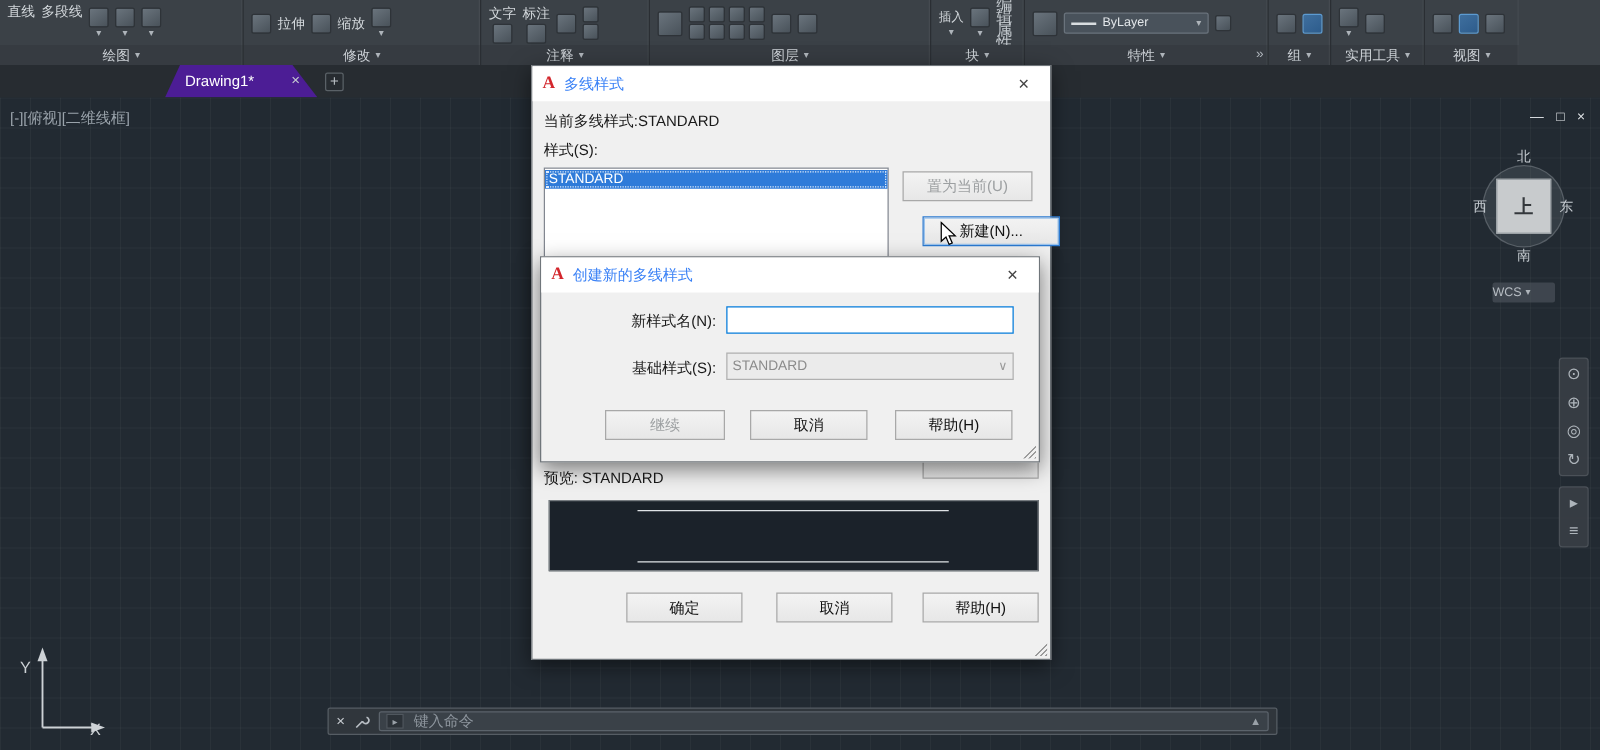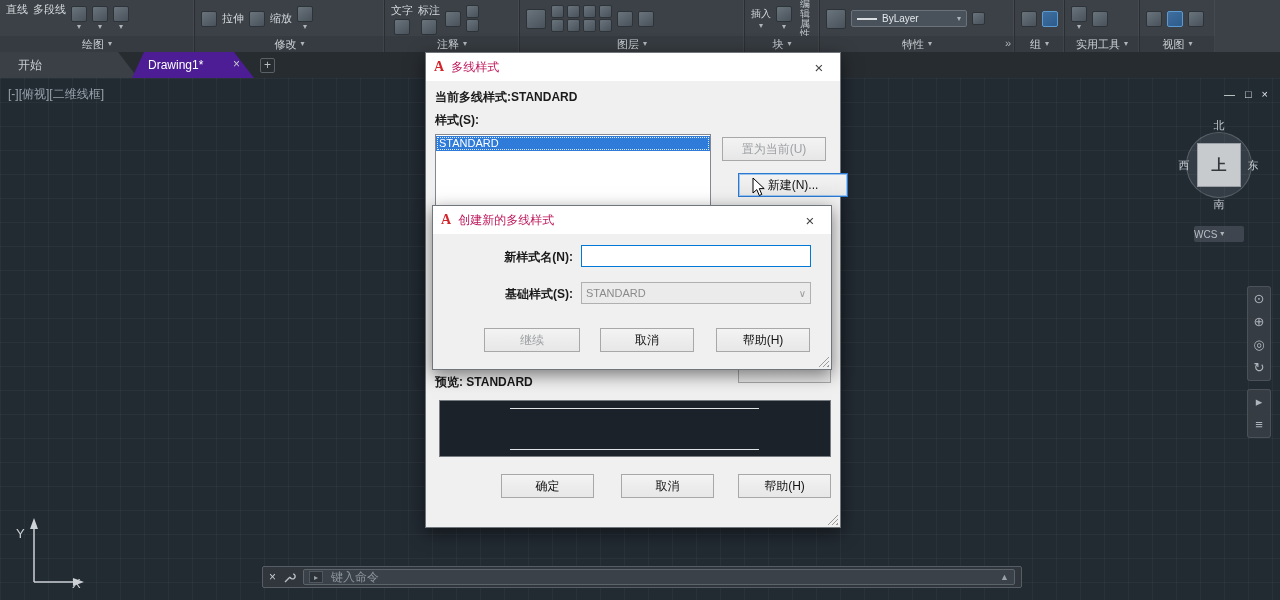--- a/index.html
+++ b/index.html
@@ -14,21 +14,21 @@
   .plabel { height:16px; display:flex; align-items:center; justify-content:center; gap:4px; font-size:11px; color:#ccd1d6; background:rgba(0,0,0,.08); position:relative; }
   .arr { font-size:8px; color:#aeb4ba; line-height:1; }
   .ticon { width:16px; height:16px; border-radius:2px; background:linear-gradient(145deg,#6a747d,#49525a); border:1px solid #2e3338; display:inline-block; flex:none; }
   .ticon.w20 { width:20px; height:20px; }
   .ticon.sm { width:13px; height:13px; }
   .ticon.hl { background:linear-gradient(145deg,#3f6f9e,#2d5c8c); border:1px solid #5c9bd1; }
   .mini { display:flex; flex-direction:column; align-items:center; gap:1px; }
   .biglabel { font-size:11px; color:#d2d7db; align-self:flex-start; padding-top:1px; white-space:nowrap; }
   .toolword { font-size:11px; color:#d2d7db; white-space:nowrap; }
   .vstack { display:flex; flex-direction:column; align-items:center; gap:1px; }
-  .tinytext { font-size:10px; color:#c3c9ce; width:20px; line-height:10px; text-align:center; }
+  .tinytext { font-size:13px; color:#c3c9ce; width:20px; line-height:10px; }
   .bylayer { width:116px; height:17px; background:#49525b; border:1px solid #6a737c; border-radius:2px; display:flex; align-items:center; gap:5px; padding:0 5px; font-size:10px; color:#e3e7ea; }
   .lineswatch { width:20px; height:0; border-top:2px solid #d9dde0; display:inline-block; }
   .overflow-ch { position:absolute; right:3px; top:1px; font-size:11px; color:#aeb4ba; }
 
   
   .tabbar { position:absolute; left:0; top:52px; width:1280px; height:26px; background:#272c31; z-index:3; }
   .ftab { position:absolute; top:0; height:26px; display:flex; align-items:center; font-size:12px; }
   .ftab-start { left:0; width:138px; background:#3a4046; color:#c6ccd1; clip-path:polygon(0 0,118px 0,138px 100%,0 100%); padding-left:18px; }
   .ftab-drawing { left:132px; width:122px; background:#4c1d95; color:#ffffff; clip-path:polygon(12px 0,102px 0,122px 100%,0 100%); padding-left:16px; }
   .tabclose { position:absolute; right:14px; top:5px; font-size:12px; color:#c6ccd1; cursor:default; }
@@ -59,26 +59,26 @@
   .cmd-x { color:#c6cbd0; font-size:12px; }
   .cmd-field { flex:1; height:16px; margin-left:7px; background:#3a4148; border:1px solid #5b636b; border-radius:2px; display:flex; align-items:center; padding:0 5px; }
   .cmd-prompt-box { width:14px; height:12px; background:#2c3238; border:1px solid #50575e; color:#9aa1a8; font-size:8px; display:flex; align-items:center; justify-content:center; }
   .cmd-placeholder { margin-left:8px; font-size:12px; color:#8d959d; }
   .cmd-up { margin-left:auto; font-size:9px; color:#9aa1a8; }
 
   
   .dlg { position:absolute; background:#f0f0f0; border:1px solid #70767b; box-shadow:0 5px 16px rgba(0,0,0,.5); }
   .dlg-title { height:28px; background:#ffffff; display:flex; align-items:center; padding:0 8px; }
   .dlg-logo { color:#d3262c; font-weight:bold; font-size:14px; font-family:"Liberation Serif","DejaVu Serif",serif; }
-  .dlg-title-text { margin-left:7px; font-size:12px; color:#be185d; }
+  .dlg-title-text { margin-left:7px; font-size:12px; color:#3b82f6; }
   .dlg-close { margin-left:auto; font-size:15px; color:#444; width:26px; text-align:center; cursor:default; }
   .btn { position:absolute; height:24px; background:linear-gradient(#f3f3f3,#e7e7e7); border:1px solid #a8a8a8; font-size:12px; color:#111; display:flex; align-items:center; justify-content:center; font-family:"Liberation Sans","DejaVu Sans",sans-serif; }
   .btn.disabled { color:#9da0a2; }
   .btn.focused { border:1px solid #2b79d0; box-shadow:inset 0 0 0 1px #9cc3ec; }
-  .lbl { position:absolute; font-size:12px; color:#1a1a1a; white-space:nowrap;font-weight:bold; }
+  .lbl { position:absolute; font-size:12px; color:#1a1a1a; white-space:nowrap; }
   .mono { font-family:Liberation Sans, sans-serif; }
   .grip { position:absolute; right:2px; bottom:2px; width:11px; height:11px;
     background:repeating-linear-gradient(135deg,transparent 0 2px,#9b9b9b 2px 3px);
     clip-path:polygon(100% 0,100% 100%,0 100%); }
 
   
   #mlstyle { left:425px; top:52px; width:416px; height:476px; z-index:20; }
   .listbox { position:absolute; left:9px; top:81px; width:276px; height:234px; background:#ffffff; border:1px solid #828790; }
   .listitem { margin-top:1px; height:15px; background:#2f7bd9; color:#ffffff; font-size:11px; line-height:15px; padding-left:3px; outline:1px dotted rgba(255,255,255,.85); outline-offset:-2px; }
   .previewbox { position:absolute; left:13px; top:347px; width:392px; height:57px; background:#1b222a; border:1px solid #767b80; }
@@ -254,23 +254,20 @@
       <span class="ticon"></span>
     </div>
     <div class="plabel">
         <span>视图</span>
         <span class="arr">▾</span>
       </div>
   </div>
 </div>
 
 <div class="tabbar">
-  <div class="ftab ftab-start">
-      <span>开始</span>
-    </div>
   <div class="ftab ftab-drawing">
     <span>Drawing1*</span>
     <span class="tabclose">×</span>
   </div>
   <div class="newtab">+</div>
 </div>
 
 <div class="canvas">
 
   <div class="vp-label">[-][俯视][二维线框]</div>

